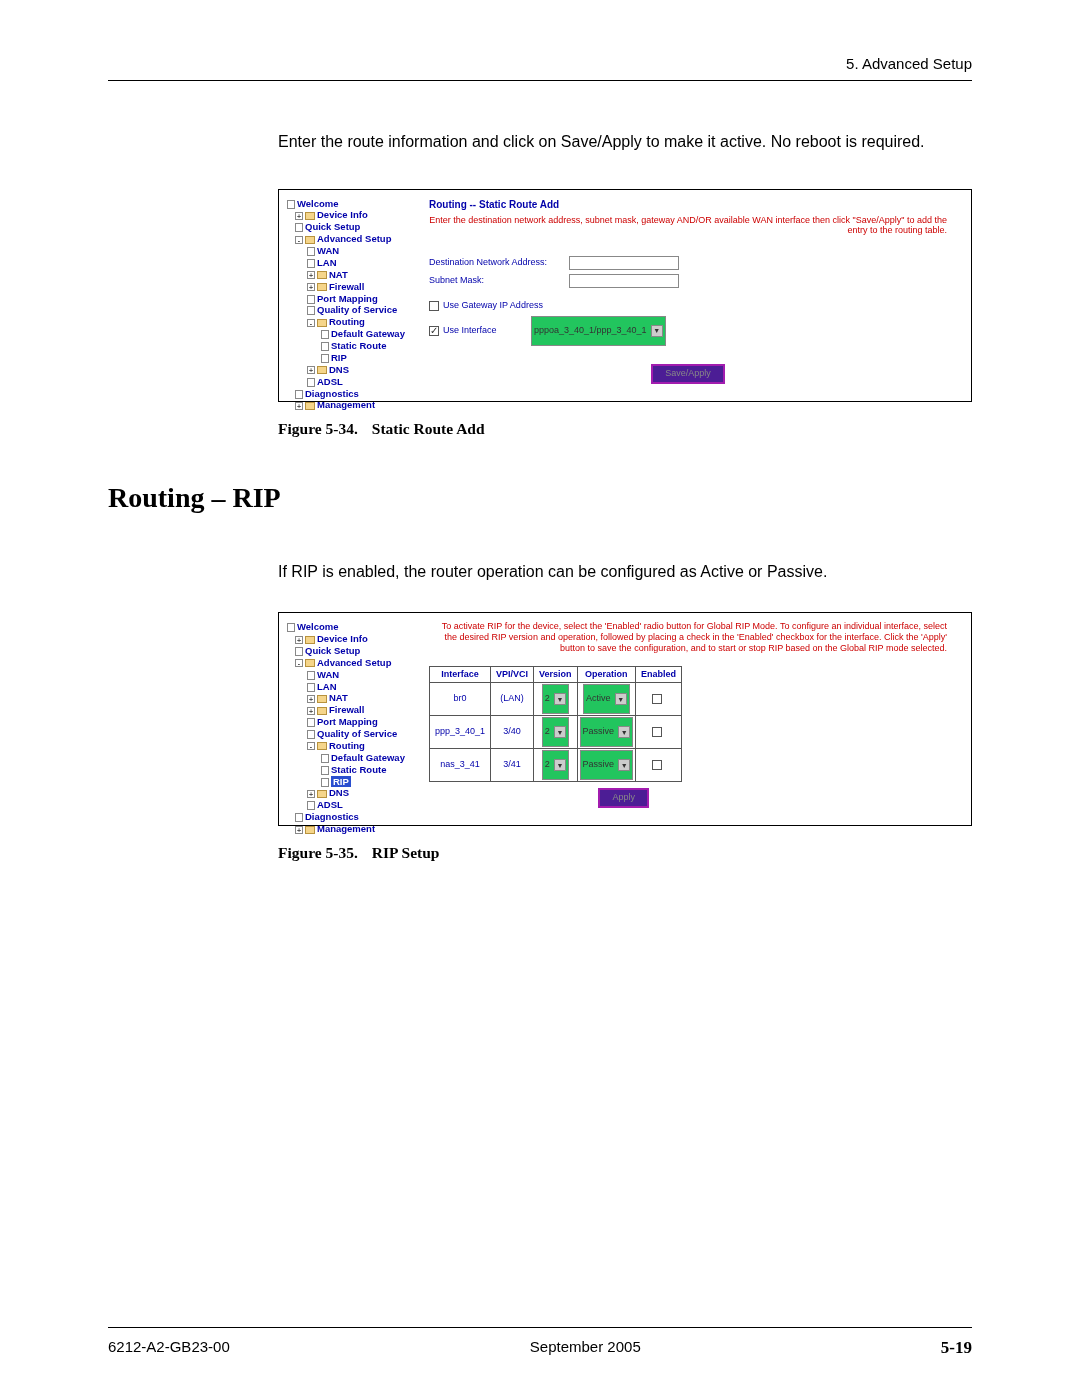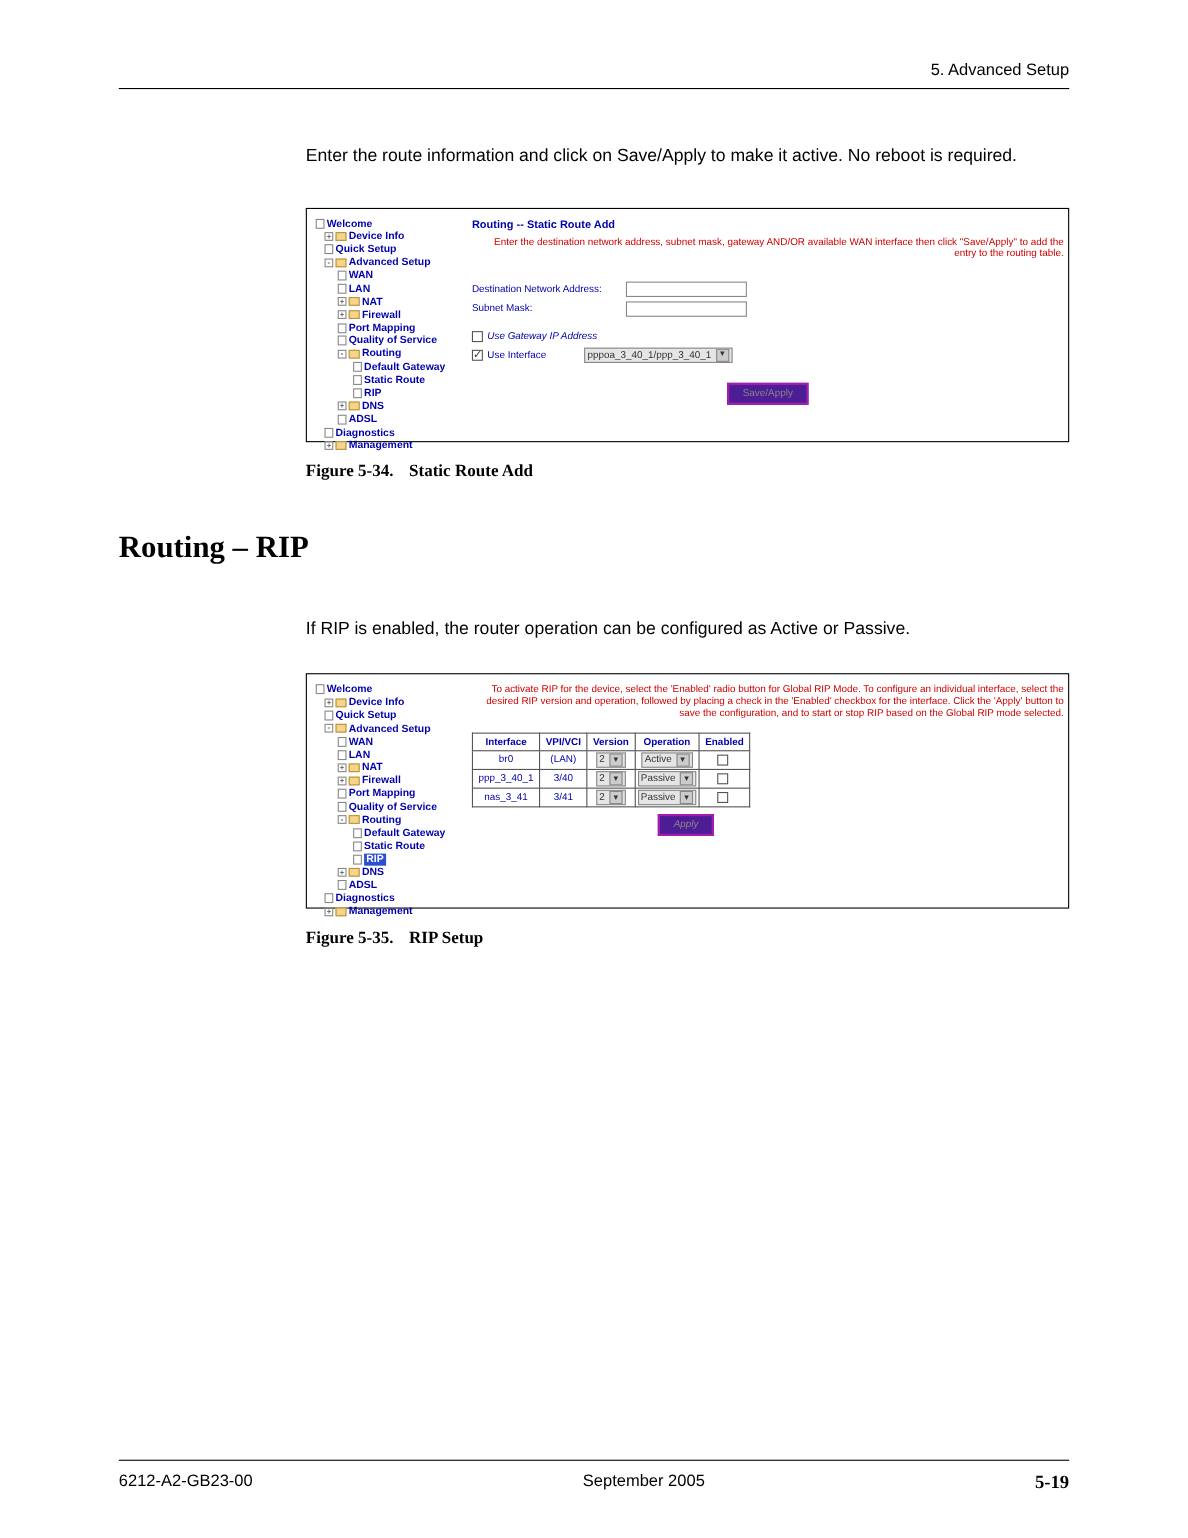--- a/index.html
+++ b/index.html
@@ -50,31 +50,31 @@
   .tree .item { color: #0000aa; font-weight: bold; white-space: nowrap; }
   .tree .icon-box { display: inline-block; width: 8px; height: 8px; border: 1px solid #888; vertical-align: middle; margin-right: 2px; font-size: 7px; line-height: 7px; text-align: center; color:#555;}
   .tree .icon-folder { display:inline-block; width:10px; height:8px; background:#f5d58a; border:1px solid #b8923d; vertical-align:middle; margin-right:2px;}
   .tree .icon-page { display:inline-block; width:8px; height:9px; background:#fff; border:1px solid #888; vertical-align:middle; margin-right:2px;}
   .tree .lvl1 { padding-left: 8px; }
   .tree .lvl2 { padding-left: 20px; }
   .tree .lvl3 { padding-left: 34px; }
   .tree .hl { background: #2a4fcf; color: #fff; padding: 0 2px; }
   .content-pane {
     position: absolute;
-    left: 150px; right: 4px; top: 8px;
+    left: 150px; right: 24px; top: 8px;
     line-height: 1.3;
   }
   .pane-title { color: #0000aa; font-weight: bold; font-size: 10px; margin-bottom: 4px; }
   .pane-desc { color: #cc0000; font-size: 9px; margin-bottom: 12px; line-height: 1.2; text-align: right; }
   .form-row { display: flex; align-items: center; margin-bottom: 4px; }
   .form-label { color: #0000aa; width: 140px; font-size: 9px; }
   .form-input { width: 110px; height: 14px; border: 1px solid #888; background:#fff; }
   .cb { width: 10px; height: 10px; border: 1px solid #555; display:inline-block; margin-right:4px; vertical-align:middle; background:#fff; position:relative;}
   .cb.checked::after { content:"✓"; position:absolute; left:0; top:-3px; font-size:10px; color:#333;}
-  .select-fake { height:14px; border:1px solid #888; background:#e5e5e5; display:inline-flex; align-items:center; padding:0 2px; font-size:9px; color:#333; }
+  .select-fake { height:30px; border:1px solid #888; background:#22c55e; display:inline-flex; align-items:center; padding:0 2px; font-size:9px; color:#333; }
   .select-fake .arrow { background:#ccc; border:1px solid #888; width:12px; height:12px; margin-left:4px; display:inline-flex; align-items:center; justify-content:center; font-size:7px;}
   .btn-fake { display:inline-block; border:2px solid #a21caf; background:#4c1d95; color:#888; padding:2px 12px; font-size:9px; }
   .radio-fake { width:10px; height:10px; border:1px solid #555; border-radius:50%; display:inline-block; vertical-align:middle; margin:0 3px; background:#fff; position:relative;}
   .radio-fake.sel::after{content:""; position:absolute; left:2px; top:2px; width:4px; height:4px; background:#333; border-radius:50%;}
   .rip-table { border-collapse: collapse; font-size:9px; margin-top:4px;}
   .rip-table th, .rip-table td { border:1px solid #555; padding:2px 5px; text-align:center; }
   .rip-table th { color:#0000aa; font-weight:bold; background:#fff;}
   .rip-table td { color:#0000aa; }
   .rip-table .sel-cell { padding:1px 2px;}
   .caption {
@@ -140,21 +140,21 @@
         <span class="form-label">Destination Network Address:</span>
         <span class="form-input"></span>
       </div>
       <div class="form-row">
         <span class="form-label">Subnet Mask:</span>
         <span class="form-input"></span>
       </div>
       <div style="height:8px;"></div>
       <div class="form-row">
         <span class="cb"></span>
-        <span class="form-label" style="width:130px; color:#0000aa;font-style:italic;">Use Gateway IP Address</span>
+        <span class="form-label" style="width:130px; color:#0000aa;">Use Gateway IP Address</span>
       </div>
       <div class="form-row">
         <span class="cb checked"></span>
         <span class="form-label" style="width:88px; color:#0000aa;">Use Interface</span>
         <span class="select-fake">
             <span>pppoa_3_40_1/ppp_3_40_1</span>
             <span class="arrow">▼</span>
           </span>
       </div>
       <div style="text-align:center; margin-top:18px;">
@@ -237,21 +237,21 @@
                   <span class="arrow">▼</span>
                 </span></td>
           <td class="sel-cell"><span class="select-fake">
                   <span>Passive</span>
                   <span class="arrow">▼</span>
                 </span></td>
           <td><span class="cb"></span></td>
         </tr>
       </tbody>
         </table>
-      <div style="text-align:right; margin-top:6px; width:220px;font-style:italic;">
+      <div style="text-align:right; margin-top:6px; width:220px;">
         <span class="btn-fake">Apply</span>
       </div>
     </div>
   </div>
 
   <p class="caption">
     <span>Figure 5-35.</span><span class="gap"></span><span>RIP Setup</span>
   </p>
 </div>
 

